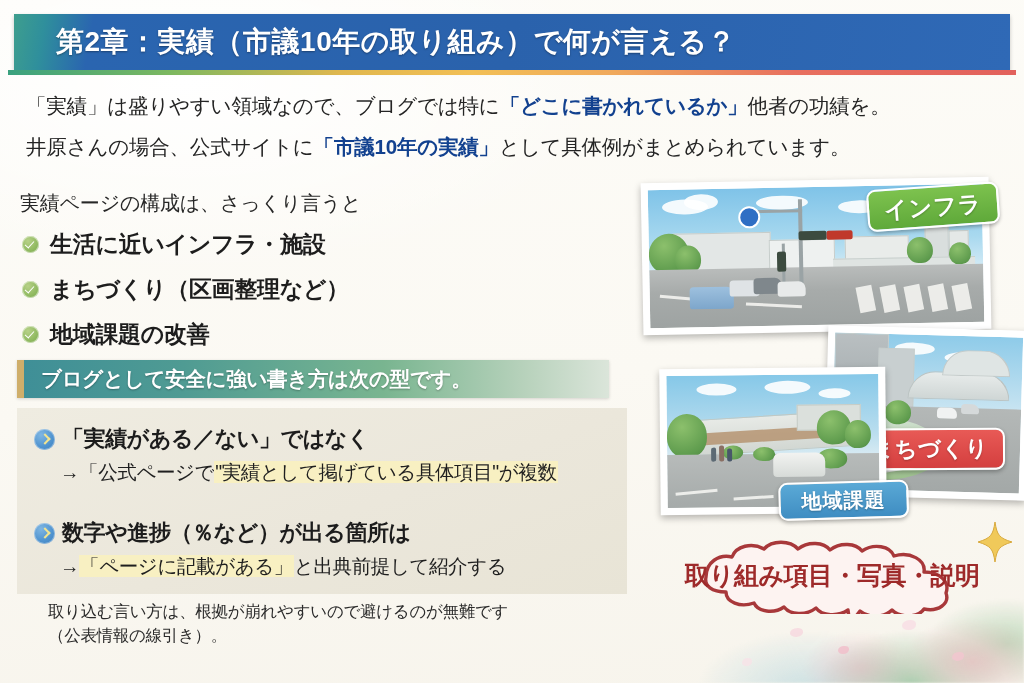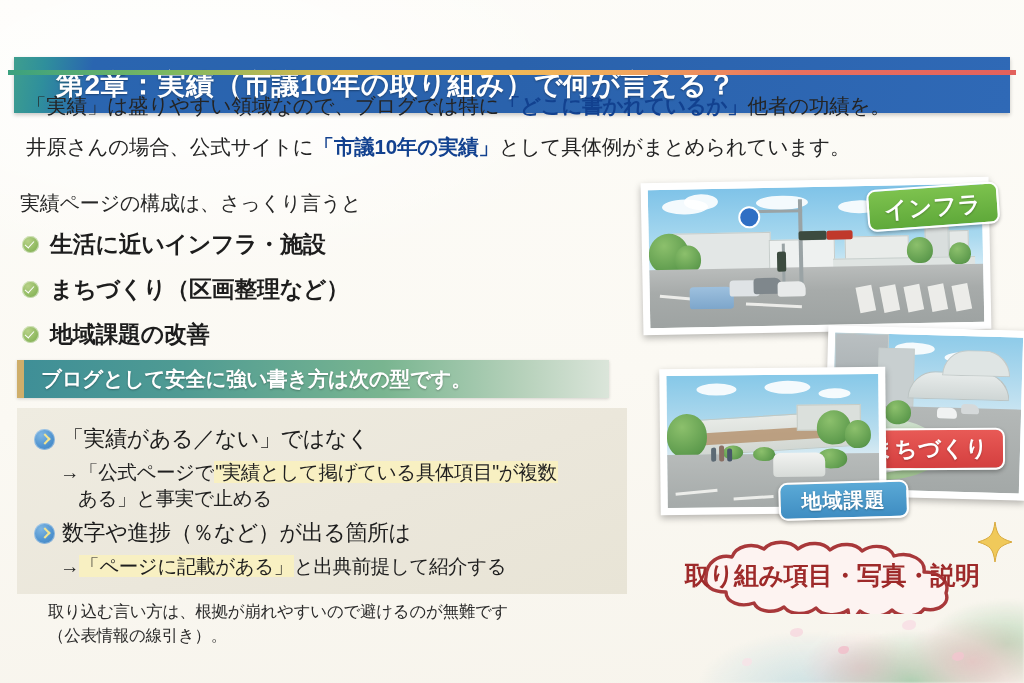--- a/index.html
+++ b/index.html
@@ -24,21 +24,21 @@
       radial-gradient(ellipse 22% 34% at 62% 92%, rgba(238,166,180,.38) 0%, rgba(238,166,180,0) 62%),
       radial-gradient(ellipse 34% 46% at 74% 100%, rgba(126,186,140,.62) 0%, rgba(126,186,140,0) 64%),
       radial-gradient(ellipse 30% 40% at 96% 78%, rgba(146,196,150,.55) 0%, rgba(146,196,150,0) 62%),
       radial-gradient(ellipse 40% 50% at 50% 104%, rgba(150,200,214,.45) 0%, rgba(150,200,214,0) 66%);
     filter:blur(1px);
     pointer-events:none;
   }
   .petal{position:absolute;border-radius:60% 40% 55% 45%;opacity:.8;}
 
   
-  .banner-wrap{position:absolute;left:14px;top:14px;width:996px;height:56px;margin-top:43px;}
+  .banner-wrap{position:absolute;left:14px;top:14px;width:996px;height:56px;}
   .banner{
     position:absolute;inset:0;
     background:linear-gradient(100deg,#3e9e8e 0%,#2f8f9c 3.2%,#2a65b0 8%,#2a62ac 50%,#2f69b6 100%);
     box-shadow:0 2px 4px rgba(0,0,0,.22);
   }
   .banner-title{
     position:absolute;left:42px;top:50%;transform:translateY(-50%);
     color:#ffffff;font-size:28px;font-weight:bold;letter-spacing:.5px;
     text-shadow:0 1px 2px rgba(0,0,0,.35);white-space:nowrap;
   }
@@ -90,21 +90,21 @@
   .arrow-head{display:flex;align-items:flex-start;}
   .chev{
     width:21px;height:21px;border-radius:50%;flex:0 0 21px;margin:5px 7px 0 0;
     background:radial-gradient(circle at 34% 28%,#7fb6e2 0%,#4f93cf 58%,#3d7fbd 100%);
     position:relative;box-shadow:inset 0 0 0 1px rgba(255,255,255,.35);
   }
   .chev::after{
     content:"";position:absolute;left:6.5px;top:5.5px;width:6px;height:6px;
     border:solid #f3e48f;border-width:2.4px 2.4px 0 0;transform:rotate(45deg);
   }
-  .arrow-head-text{font-size:22px;font-weight:normal;color:#1c1c1c;letter-spacing:-.4px;}
+  .arrow-head-text{font-size:22px;font-weight:bold;color:#1c1c1c;letter-spacing:-.4px;}
   .sub-line{font-size:19.5px;color:#1f1f1f;margin-left:26px;line-height:1.33;letter-spacing:-.4px;}
   .sub-line .mark{background:#f8f0c2;padding:0 1px;}
 
   
   .footnote{
     position:absolute;left:24px;top:600px;width:600px;
     font-size:16.5px;line-height:1.45;color:#2b2b2b;letter-spacing:-.3px;
   }
   .footnote .fn-indent{display:block;margin-left:24px;}
 
@@ -220,21 +220,20 @@
 <div class="panel"></div>
 
 <div class="arrow-block" style="top:424px;">
   <div class="arrow-head">
     <span class="chev"></span>
     <span class="arrow-head-text">「実績がある／ない」ではなく</span>
   </div>
   <div class="sub-line" style="margin-top:6px;">
     <span>→「公式ページで</span><span class="mark">"実績として掲げている具体項目"が複数</span>
   </div>
-  <div class="sub-line" style="margin-left:44px;">ある」と事実で止める</div>
 </div>
 
 <div class="arrow-block" style="top:518px;">
   <div class="arrow-head">
     <span class="chev"></span>
     <span class="arrow-head-text">数字や進捗（％など）が出る箇所は</span>
   </div>
   <div class="sub-line" style="margin-top:6px;">
     <span>→</span><span class="mark">「ページに記載がある」</span><span>と出典前提して紹介する</span>
   </div>

